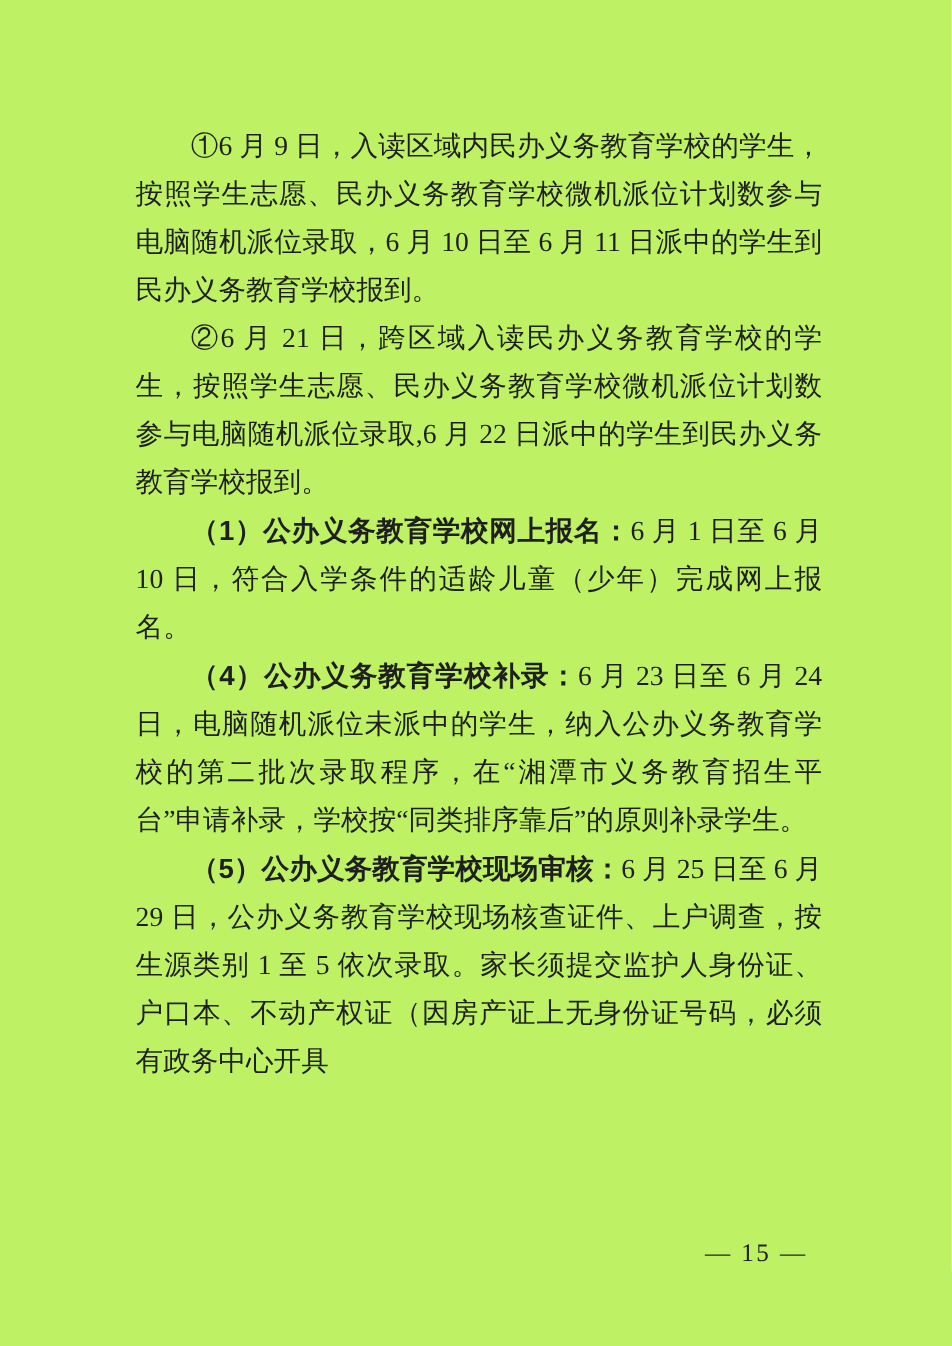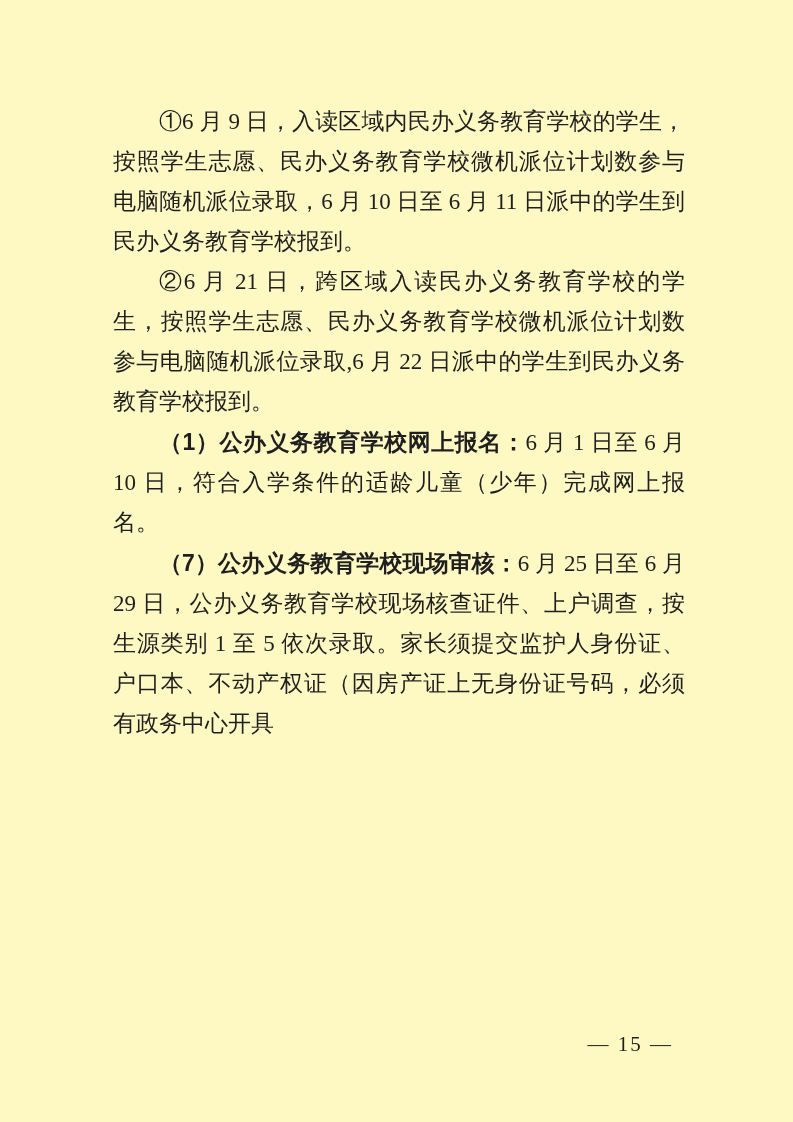--- a/index.html
+++ b/index.html
@@ -4,21 +4,21 @@
 <style>
   html, body {
     margin: 0;
     padding: 0;
     background: #e8e8e8;
   }
   .sheet {
     position: relative;
     width: 793px;
     height: 1122px;
-    background: #fef9c3;
+    background: #bef264;
     overflow: hidden;
   }
   .body-text {
     position: absolute;
     left: 113px;
     top: 102px;
     width: 572px;
     font-family: "Liberation Serif", "DejaVu Serif", serif;
     font-size: 23px;
     line-height: 40px;
@@ -60,21 +60,22 @@
 
     <p class="para">①6 月 9 日，入读区域内民办义务教育学校的学生，按照学生志愿、民办义务教育学校微机派位计划数参与电脑随机派位录取，6 月 10 日至 6 月 11 日派中的学生到民办义务教育学校报到。</p>
 
     <p class="para">②6 月 21 日，跨区域入读民办义务教育学校的学生，按照学生志愿、民办义务教育学校微机派位计划数参与电脑随机派位录取,6 月 22 日派中的学生到民办义务教育学校报到。</p>
 
 
     <p class="para"><b class="lead">（1）公办义务教育学校网上报名：</b><span>6 月 1 日至 6 月 10 日，符合入学条件的适龄儿童（少年）完成网上报名。</span></p>
 
 
 
+    <p class="para"><b class="lead">（4）公办义务教育学校补录：</b><span>6 月 23 日至 6 月 24 日，电脑随机派位未派中的学生，纳入公办义务教育学校的第二批次录取程序，在“湘潭市义务教育招生平台”申请补录，学校按“同类排序靠后”的原则补录学生。</span></p>
 
-    <p class="para"><b class="lead">（7）公办义务教育学校现场审核：</b><span>6 月 25 日至 6 月 29 日，公办义务教育学校现场核查证件、上户调查，按生源类别 1 至 5 依次录取。家长须提交监护人身份证、户口本、不动产权证（因房产证上无身份证号码，必须有政务中心开具</span></p>
+    <p class="para"><b class="lead">（5）公办义务教育学校现场审核：</b><span>6 月 25 日至 6 月 29 日，公办义务教育学校现场核查证件、上户调查，按生源类别 1 至 5 依次录取。家长须提交监护人身份证、户口本、不动产权证（因房产证上无身份证号码，必须有政务中心开具</span></p>
 
   </div>
 
   <div class="footer">
     <span>— 15 —</span>
   </div>
 </div>
 
 </body></html>

